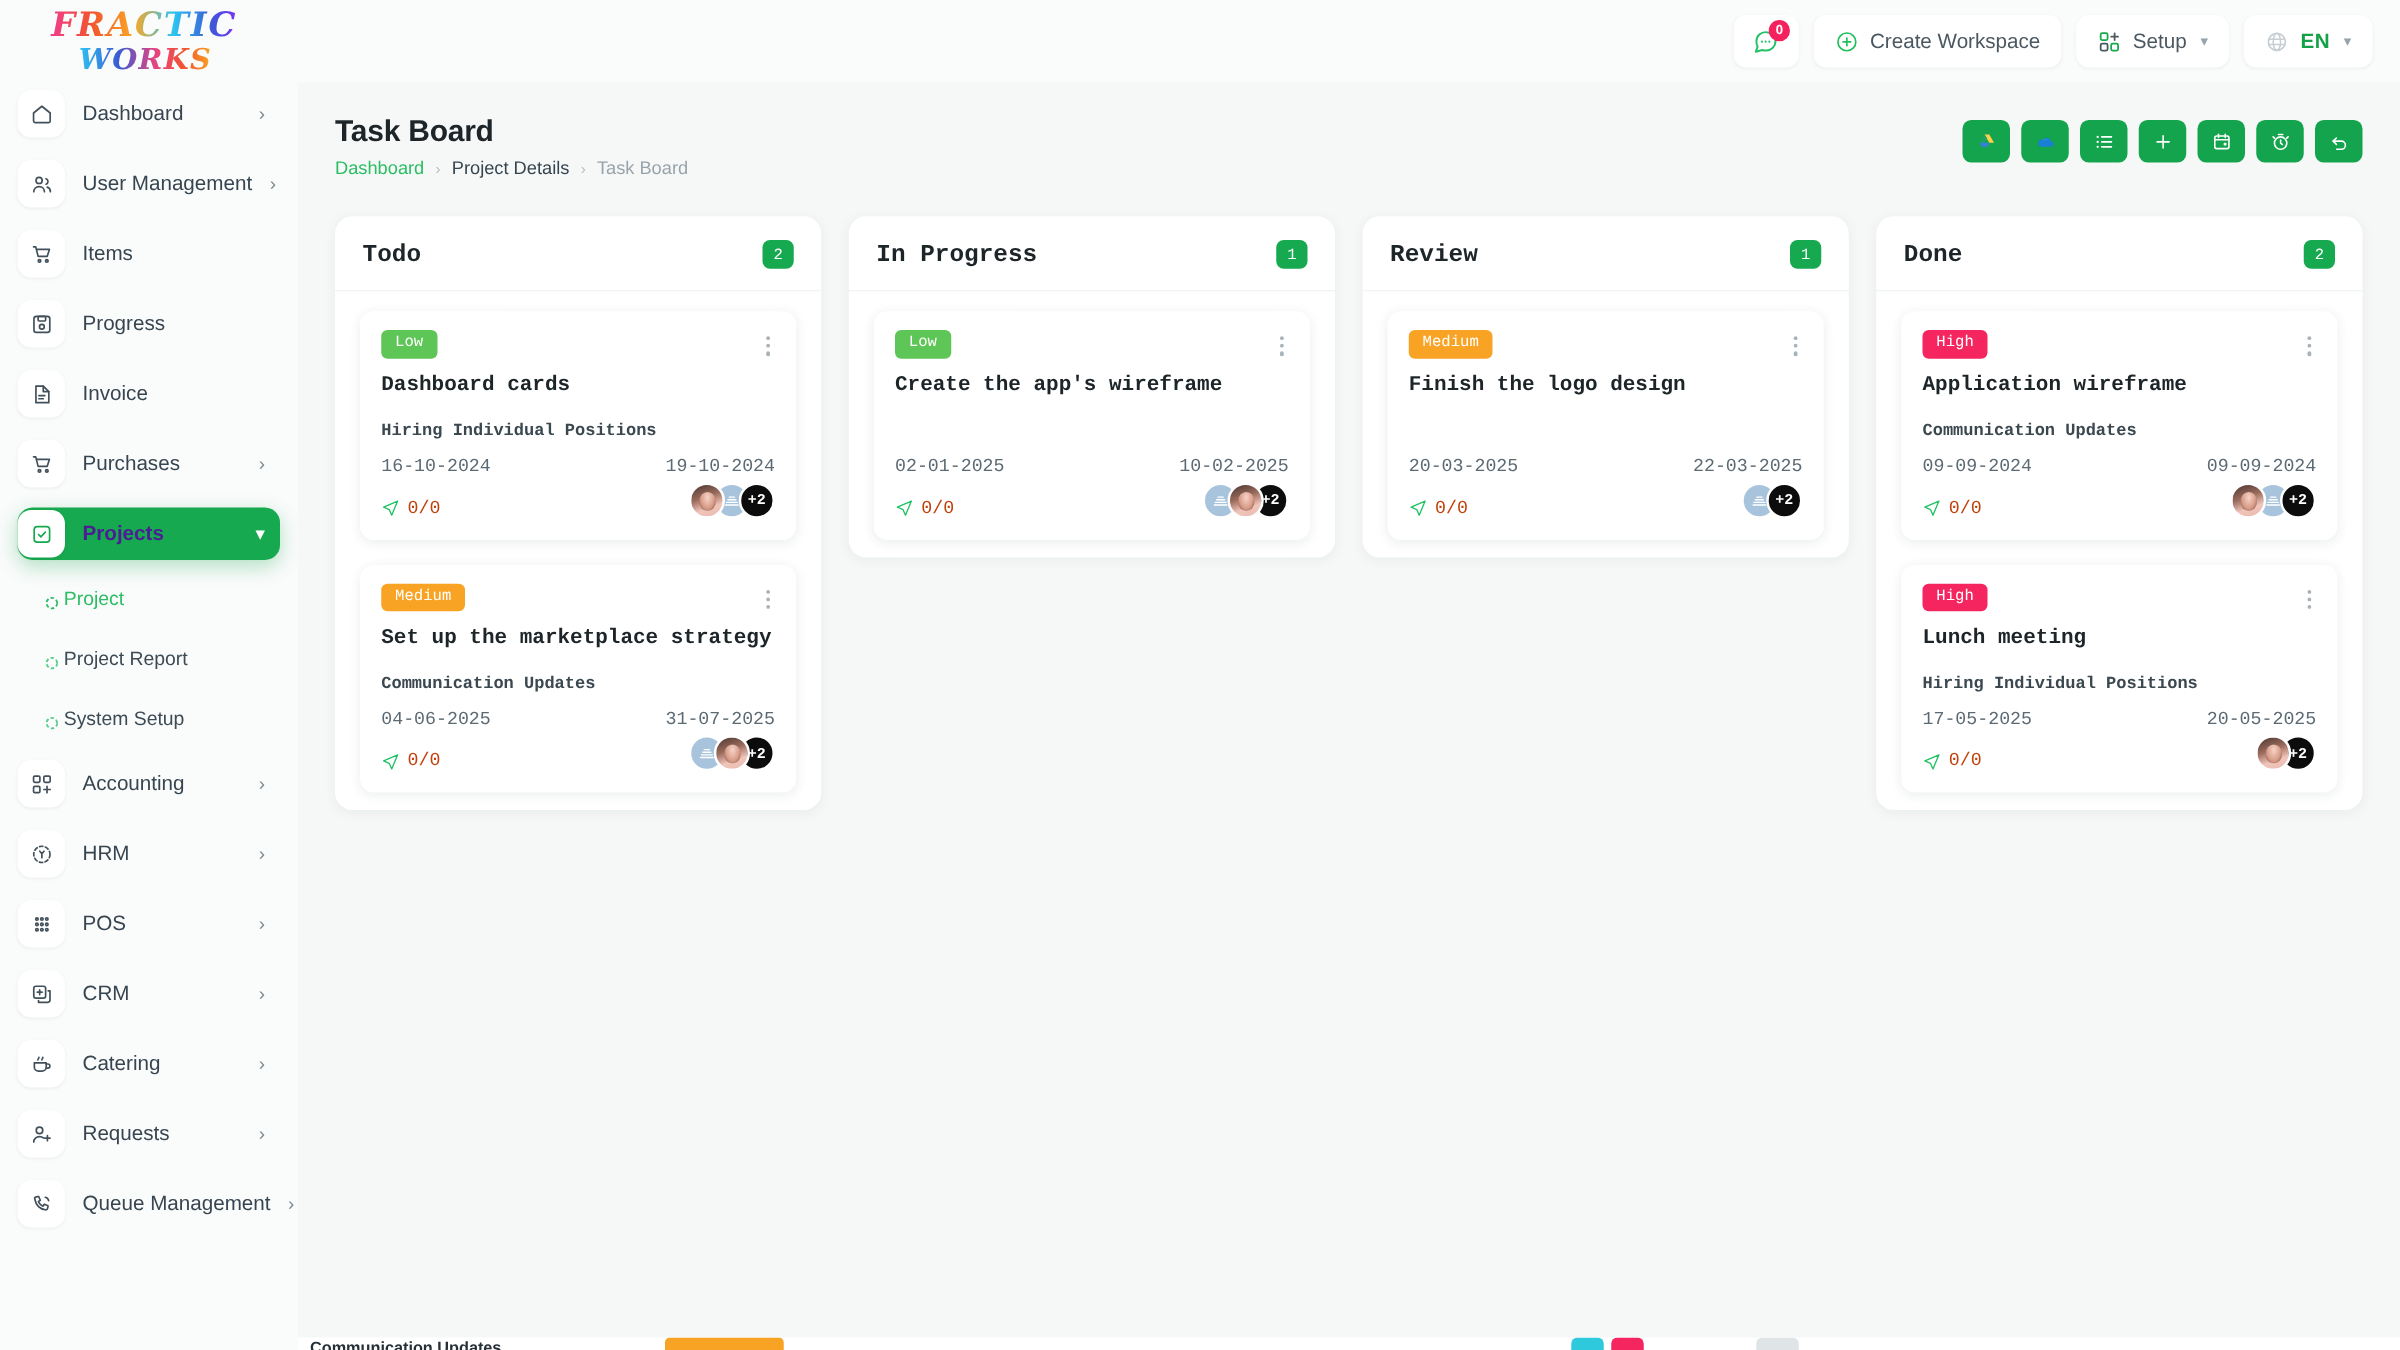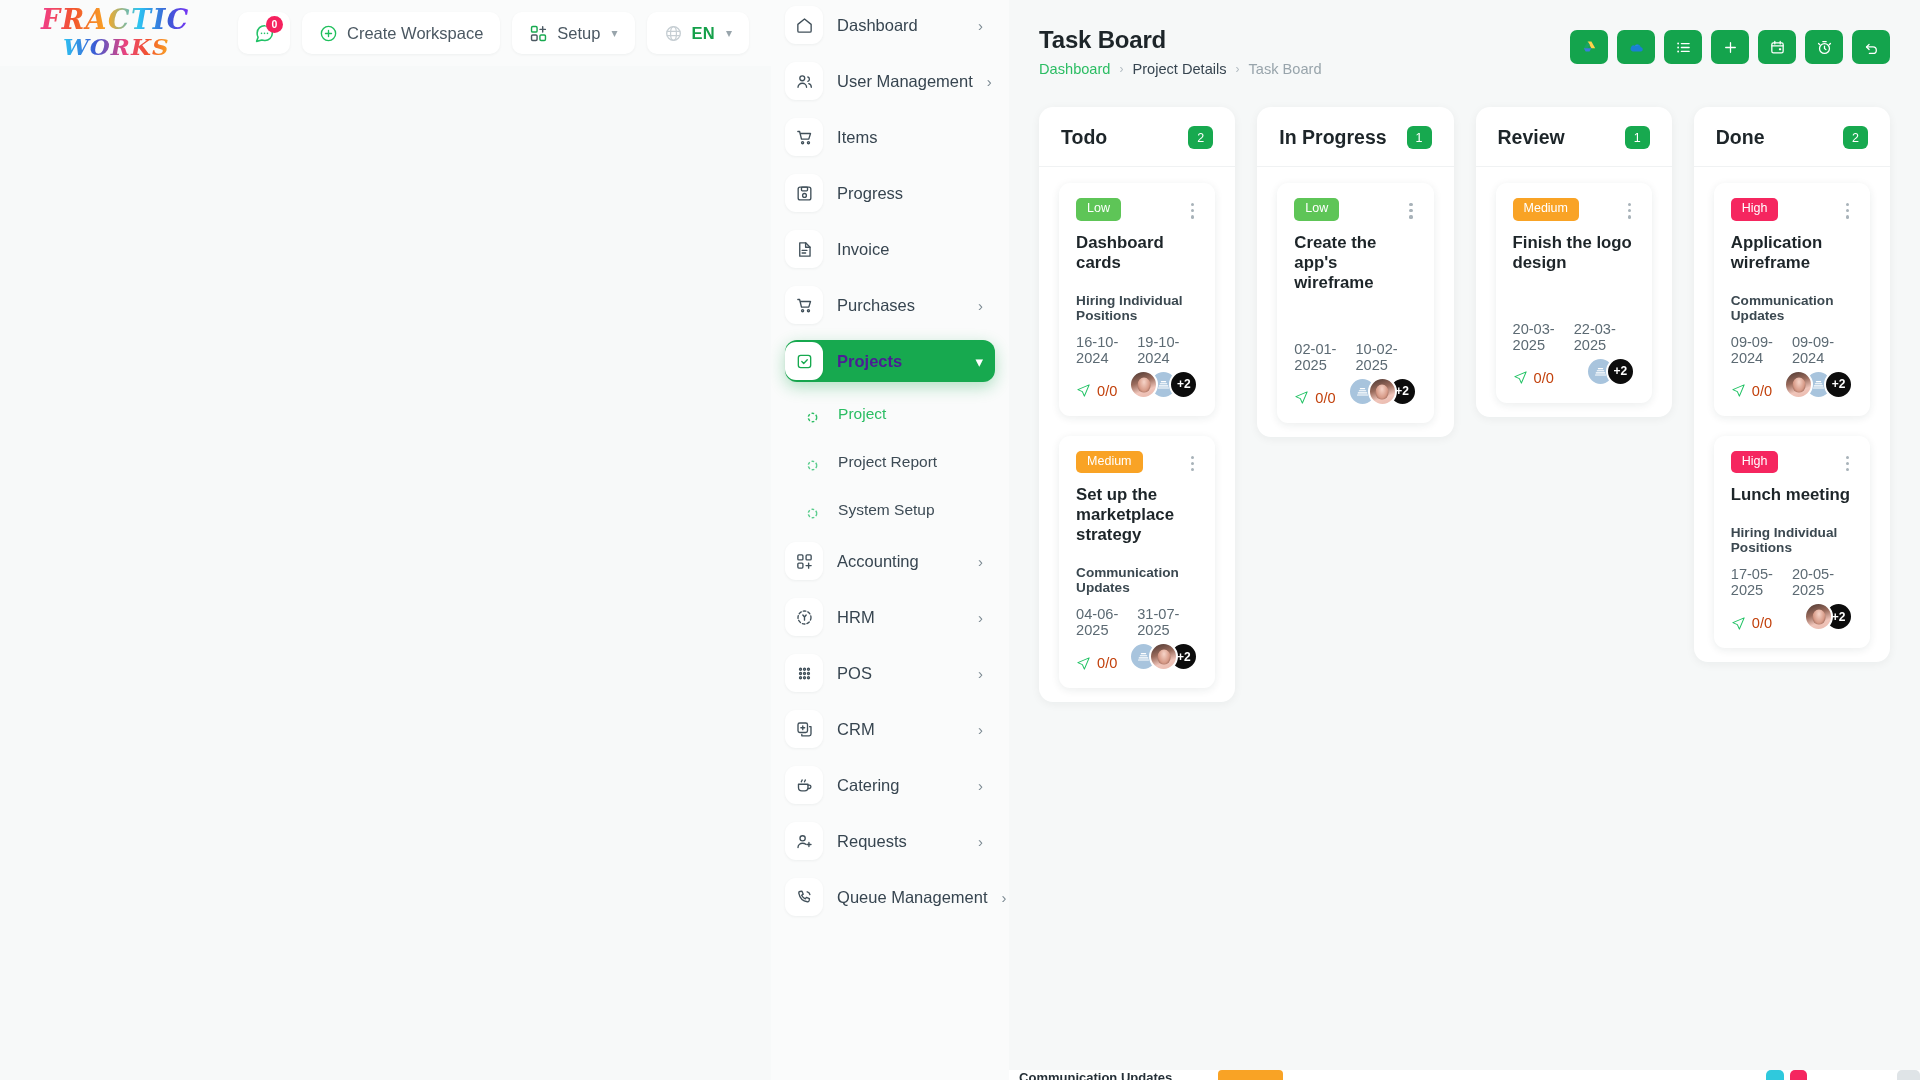--- a/index.html
+++ b/index.html
@@ -3,21 +3,21 @@
 <meta charset="utf-8">
 <style>
   * { box-sizing: border-box; margin: 0; padding: 0; }
   html, body {
     width: 1920px; height: 1080px;
     font-family: "Liberation Sans", sans-serif;
     background: #f7f9f9;
     overflow: hidden;
     color: #2b3333;
   }
-  #app { position: relative; width: 1920px; height: 1080px; display: flex; flex-direction: row; }
+  #app { position: relative; width: 1920px; height: 1080px; display: flex; flex-direction: column; }
 
   
   .topbar {
     height: 66px; flex: 0 0 66px;
     background: #fafbfb;
     display: flex; align-items: center;
     padding: 0 22px 0 0;
     position: relative; z-index: 40;
   }
   .logo-wrap { width: 238px; flex: 0 0 238px; display: flex; align-items: center; justify-content: center; padding-left: 10px;}
@@ -68,21 +68,21 @@
   }
   .nav-ico svg { width: 19px; height: 19px; stroke: #41505a; fill: none; stroke-width: 1.7; stroke-linecap: round; stroke-linejoin: round; }
   .nav-label { font-size: 16.5px; color: #374550; flex: 1 1 auto; white-space: nowrap; }
   .nav-arrow { color: #7c8a93; font-size: 15px; line-height: 1; }
   .nav-item.active { background: #17a94f; box-shadow: 0 5px 16px rgba(23,169,79,.32); }
   .nav-item.active .nav-label { color: #4c1d95; font-weight: 700; }
   .nav-item.active .nav-arrow { color: #fff; }
   .nav-item.active .nav-ico svg { stroke: #17a94f; }
 
   .sub-item {
-    display: flex; align-items: center; gap: 20px;
+    display: flex; align-items: center; gap: 4px;
     height: 36px; margin-bottom: 12px; padding-left: 22px;
     cursor: pointer; border-radius: 10px;
   }
   .sub-dot { width: 11px; height: 11px; flex: 0 0 11px; }
   .sub-dot svg { width: 11px; height: 11px; }
   .sub-label { font-size: 15.5px; color: #3d4b55; }
   .sub-item.active .sub-label { color: #2bbd63; font-weight: 500; }
 
   
   .main {
@@ -108,20 +108,21 @@
   }
   .tool-btn svg { width: 17px; height: 17px; stroke: #ffffff; fill: none; stroke-width: 1.8; stroke-linecap: round; stroke-linejoin: round; }
 
   
   .board { display: flex; gap: 22px; margin-top: 30px; align-items: flex-start; }
   .column {
     flex: 1 1 0; min-width: 0;
     background: #ffffff; border-radius: 14px;
     box-shadow: 0 2px 10px rgba(25,45,45,.055);
     padding-bottom: 14px;
+    font-family: Liberation Mono, monospace;
   }
   .col-head {
     display: flex; align-items: center; justify-content: space-between;
     padding: 19px 22px 17px 22px;
     border-bottom: 1px solid #f0f2f3;
   }
   .col-title { font-size: 19.5px; font-weight: 700; color: #1d2529; }
   .col-count {
     background: #17a94f; color: #fff; font-size: 12.5px; font-weight: 500;
     min-width: 25px; height: 23px; border-radius: 6px;

